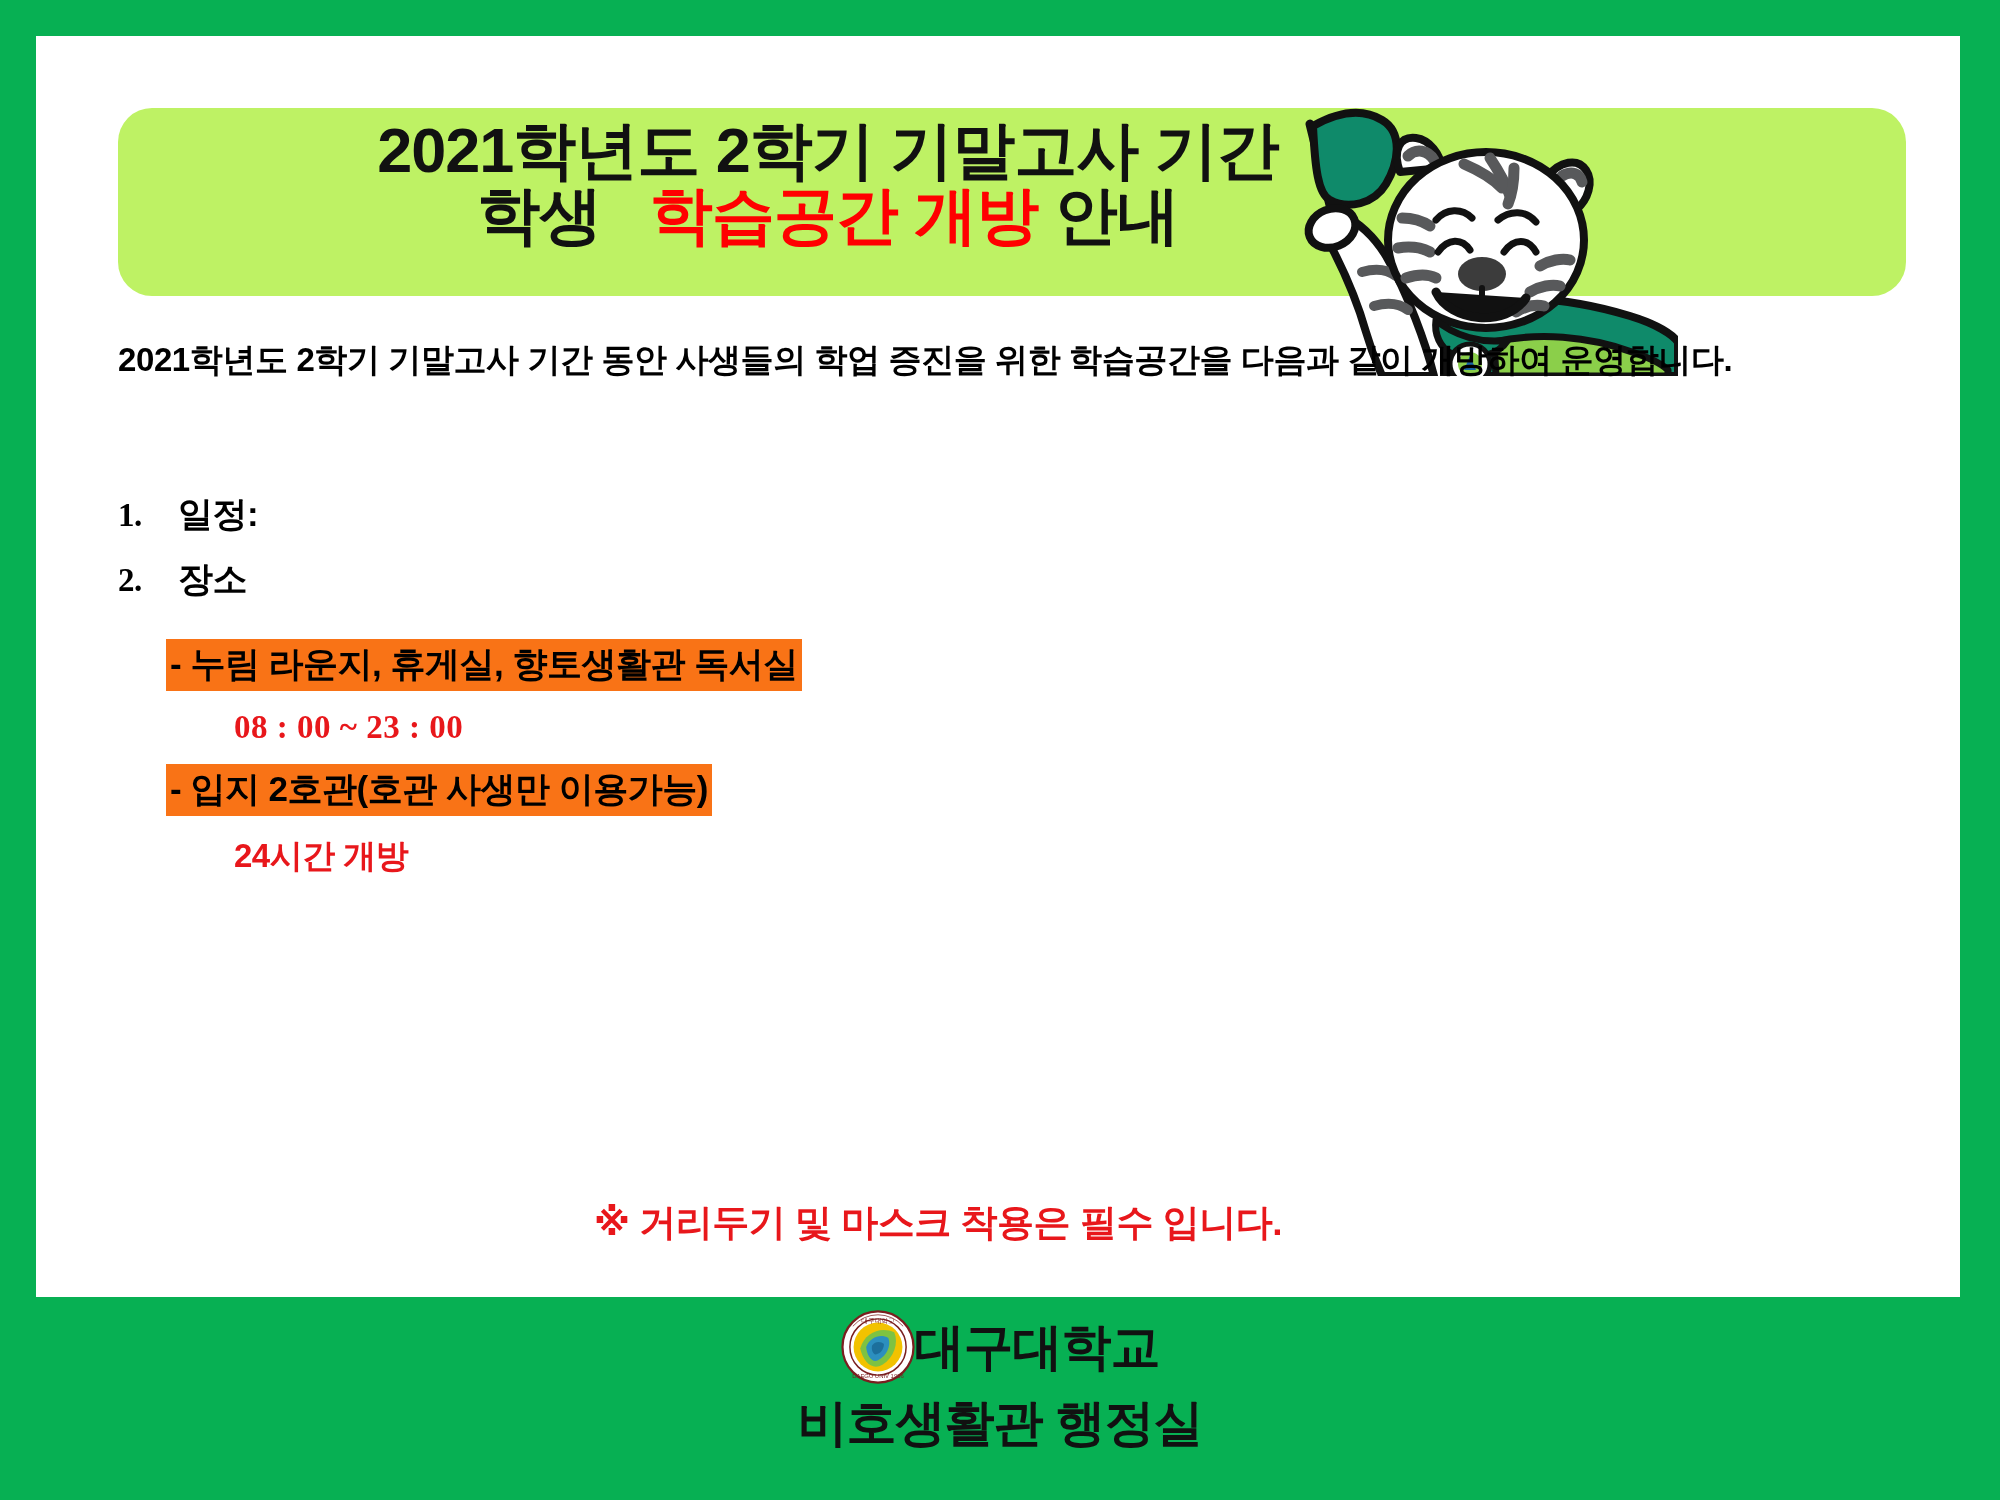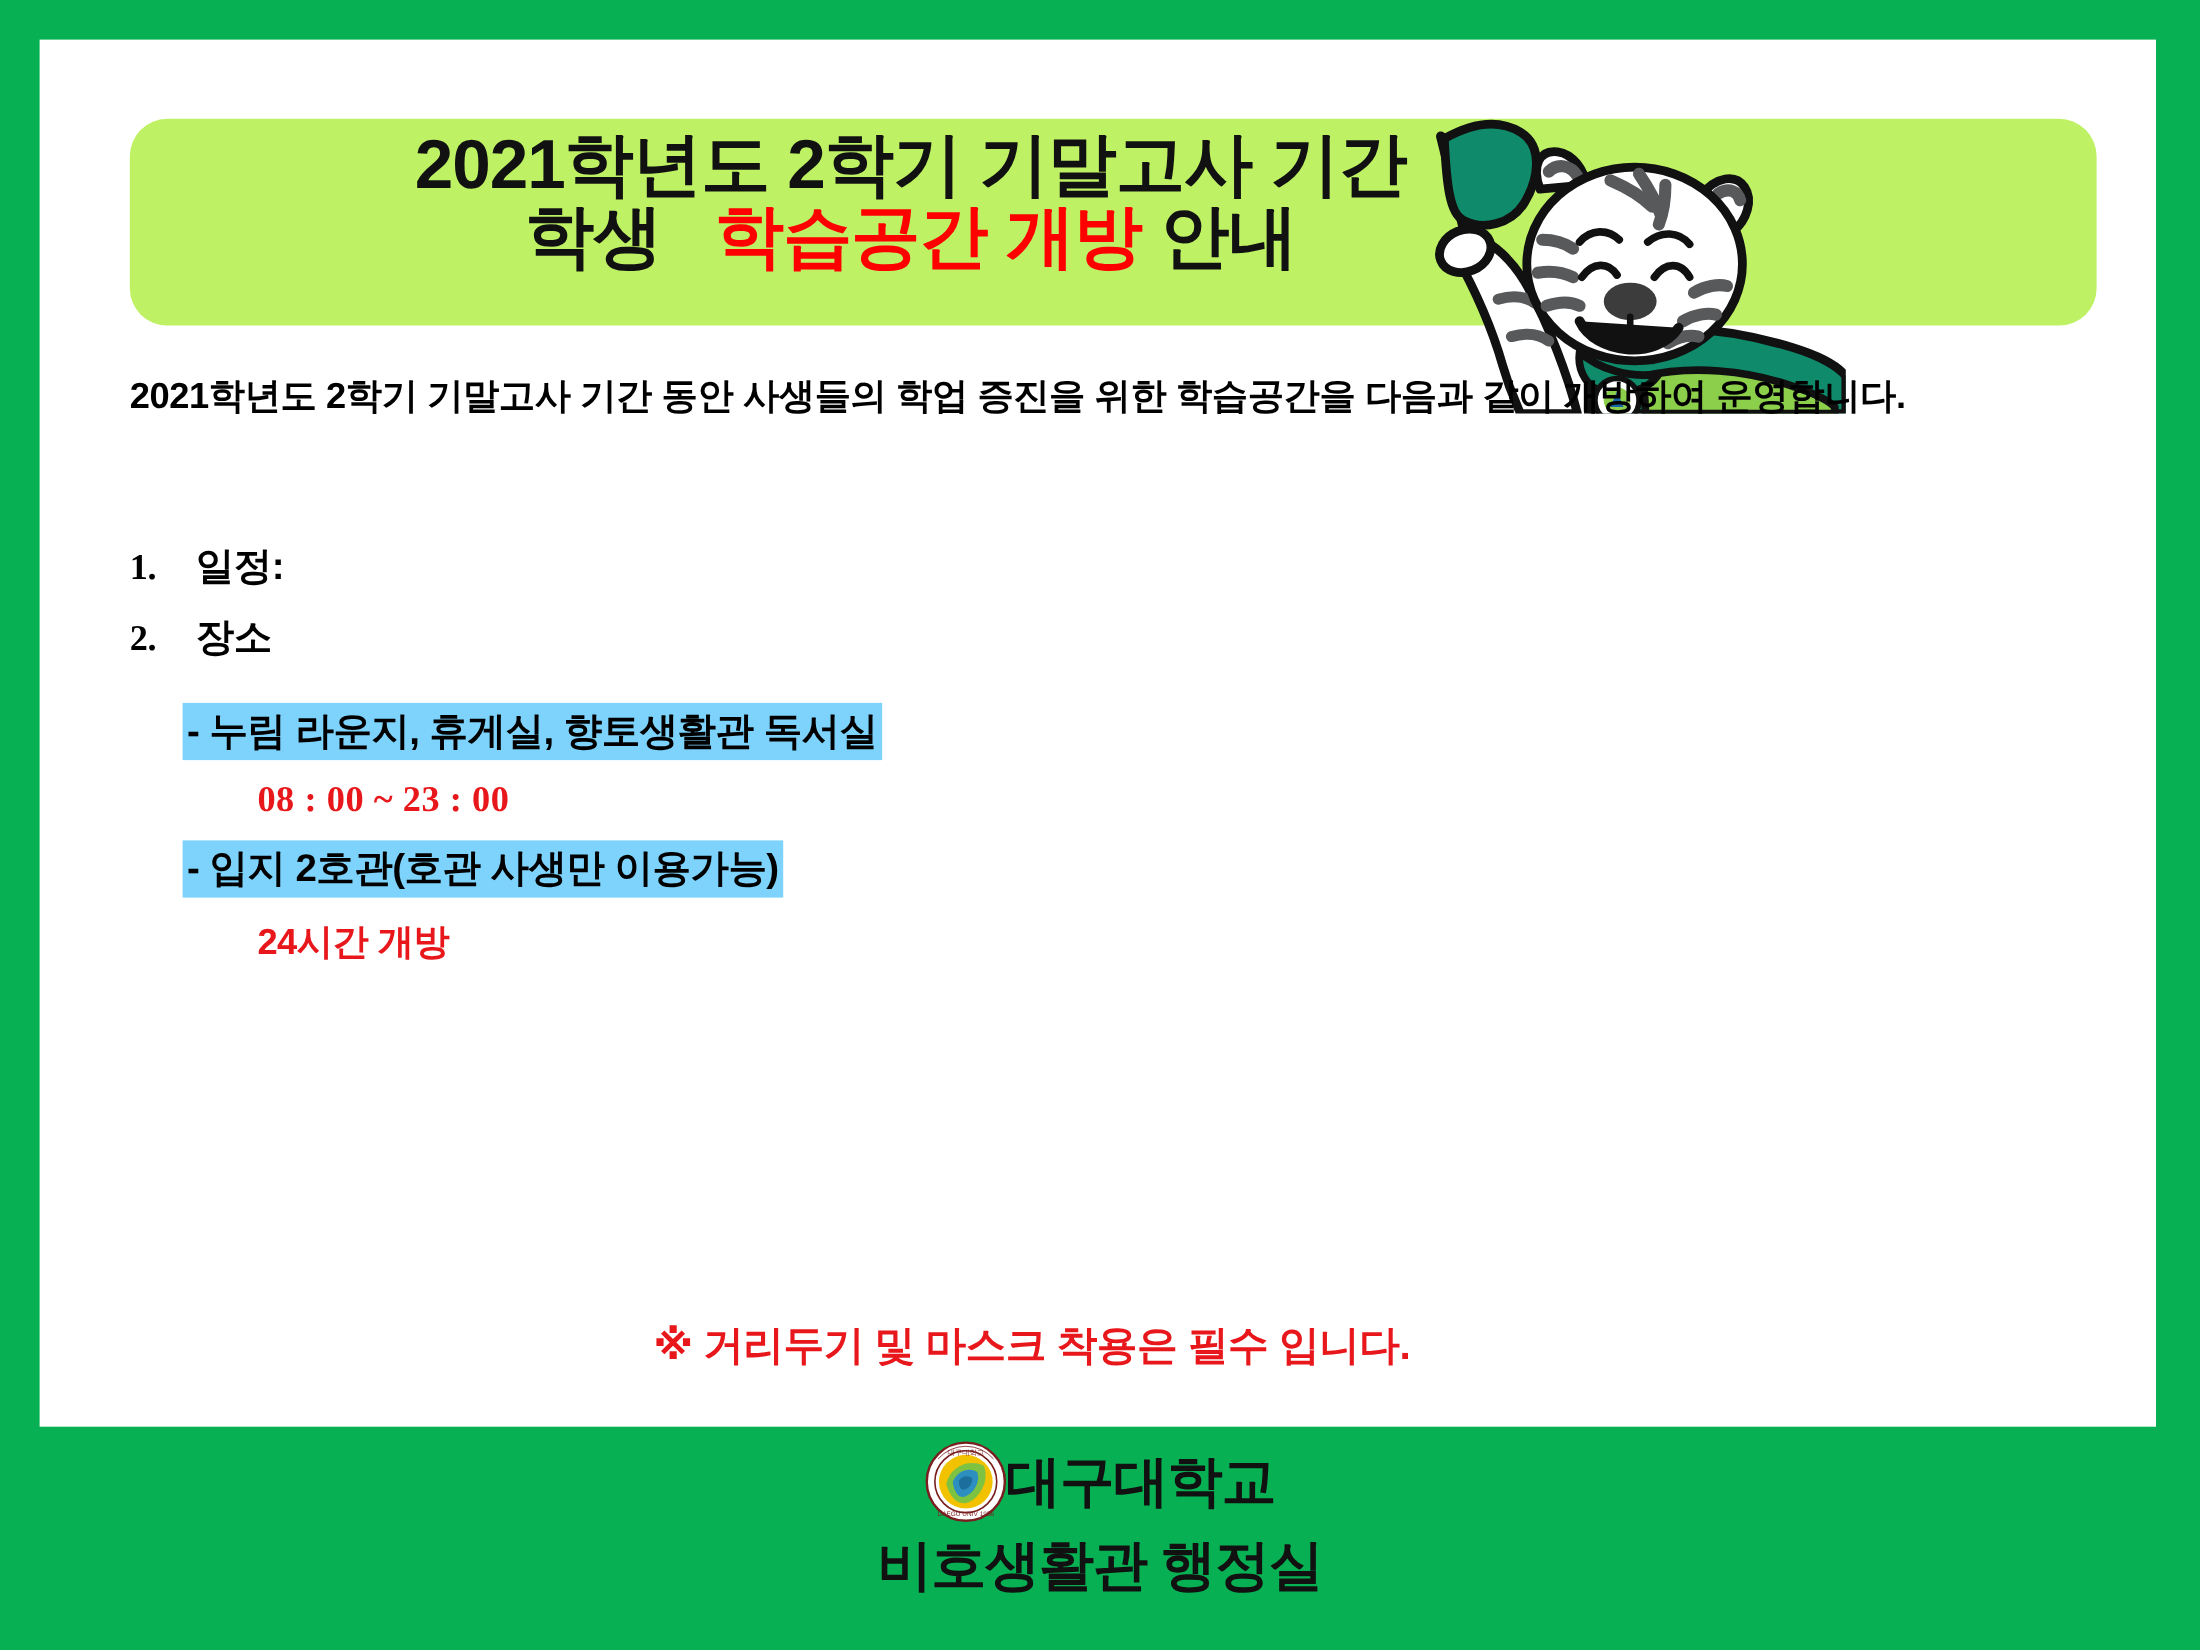--- a/index.html
+++ b/index.html
@@ -120,21 +120,21 @@
     font-weight: bold;
     font-size: 34px;
     margin-left: 6px;
   }
 
   .sub {
     margin-left: 48px;
   }
   .sub-hl {
     display: inline-block;
-    background: #7dd3fc;
+    background: #f97316;
     font-size: 35px;
     font-weight: bold;
     color: #000000;
     padding: 2px 4px 3px 4px;
     letter-spacing: -0.5px;
     white-space: nowrap;
     margin-top: 18px;
   }
   .sub-time {
     display: block;

